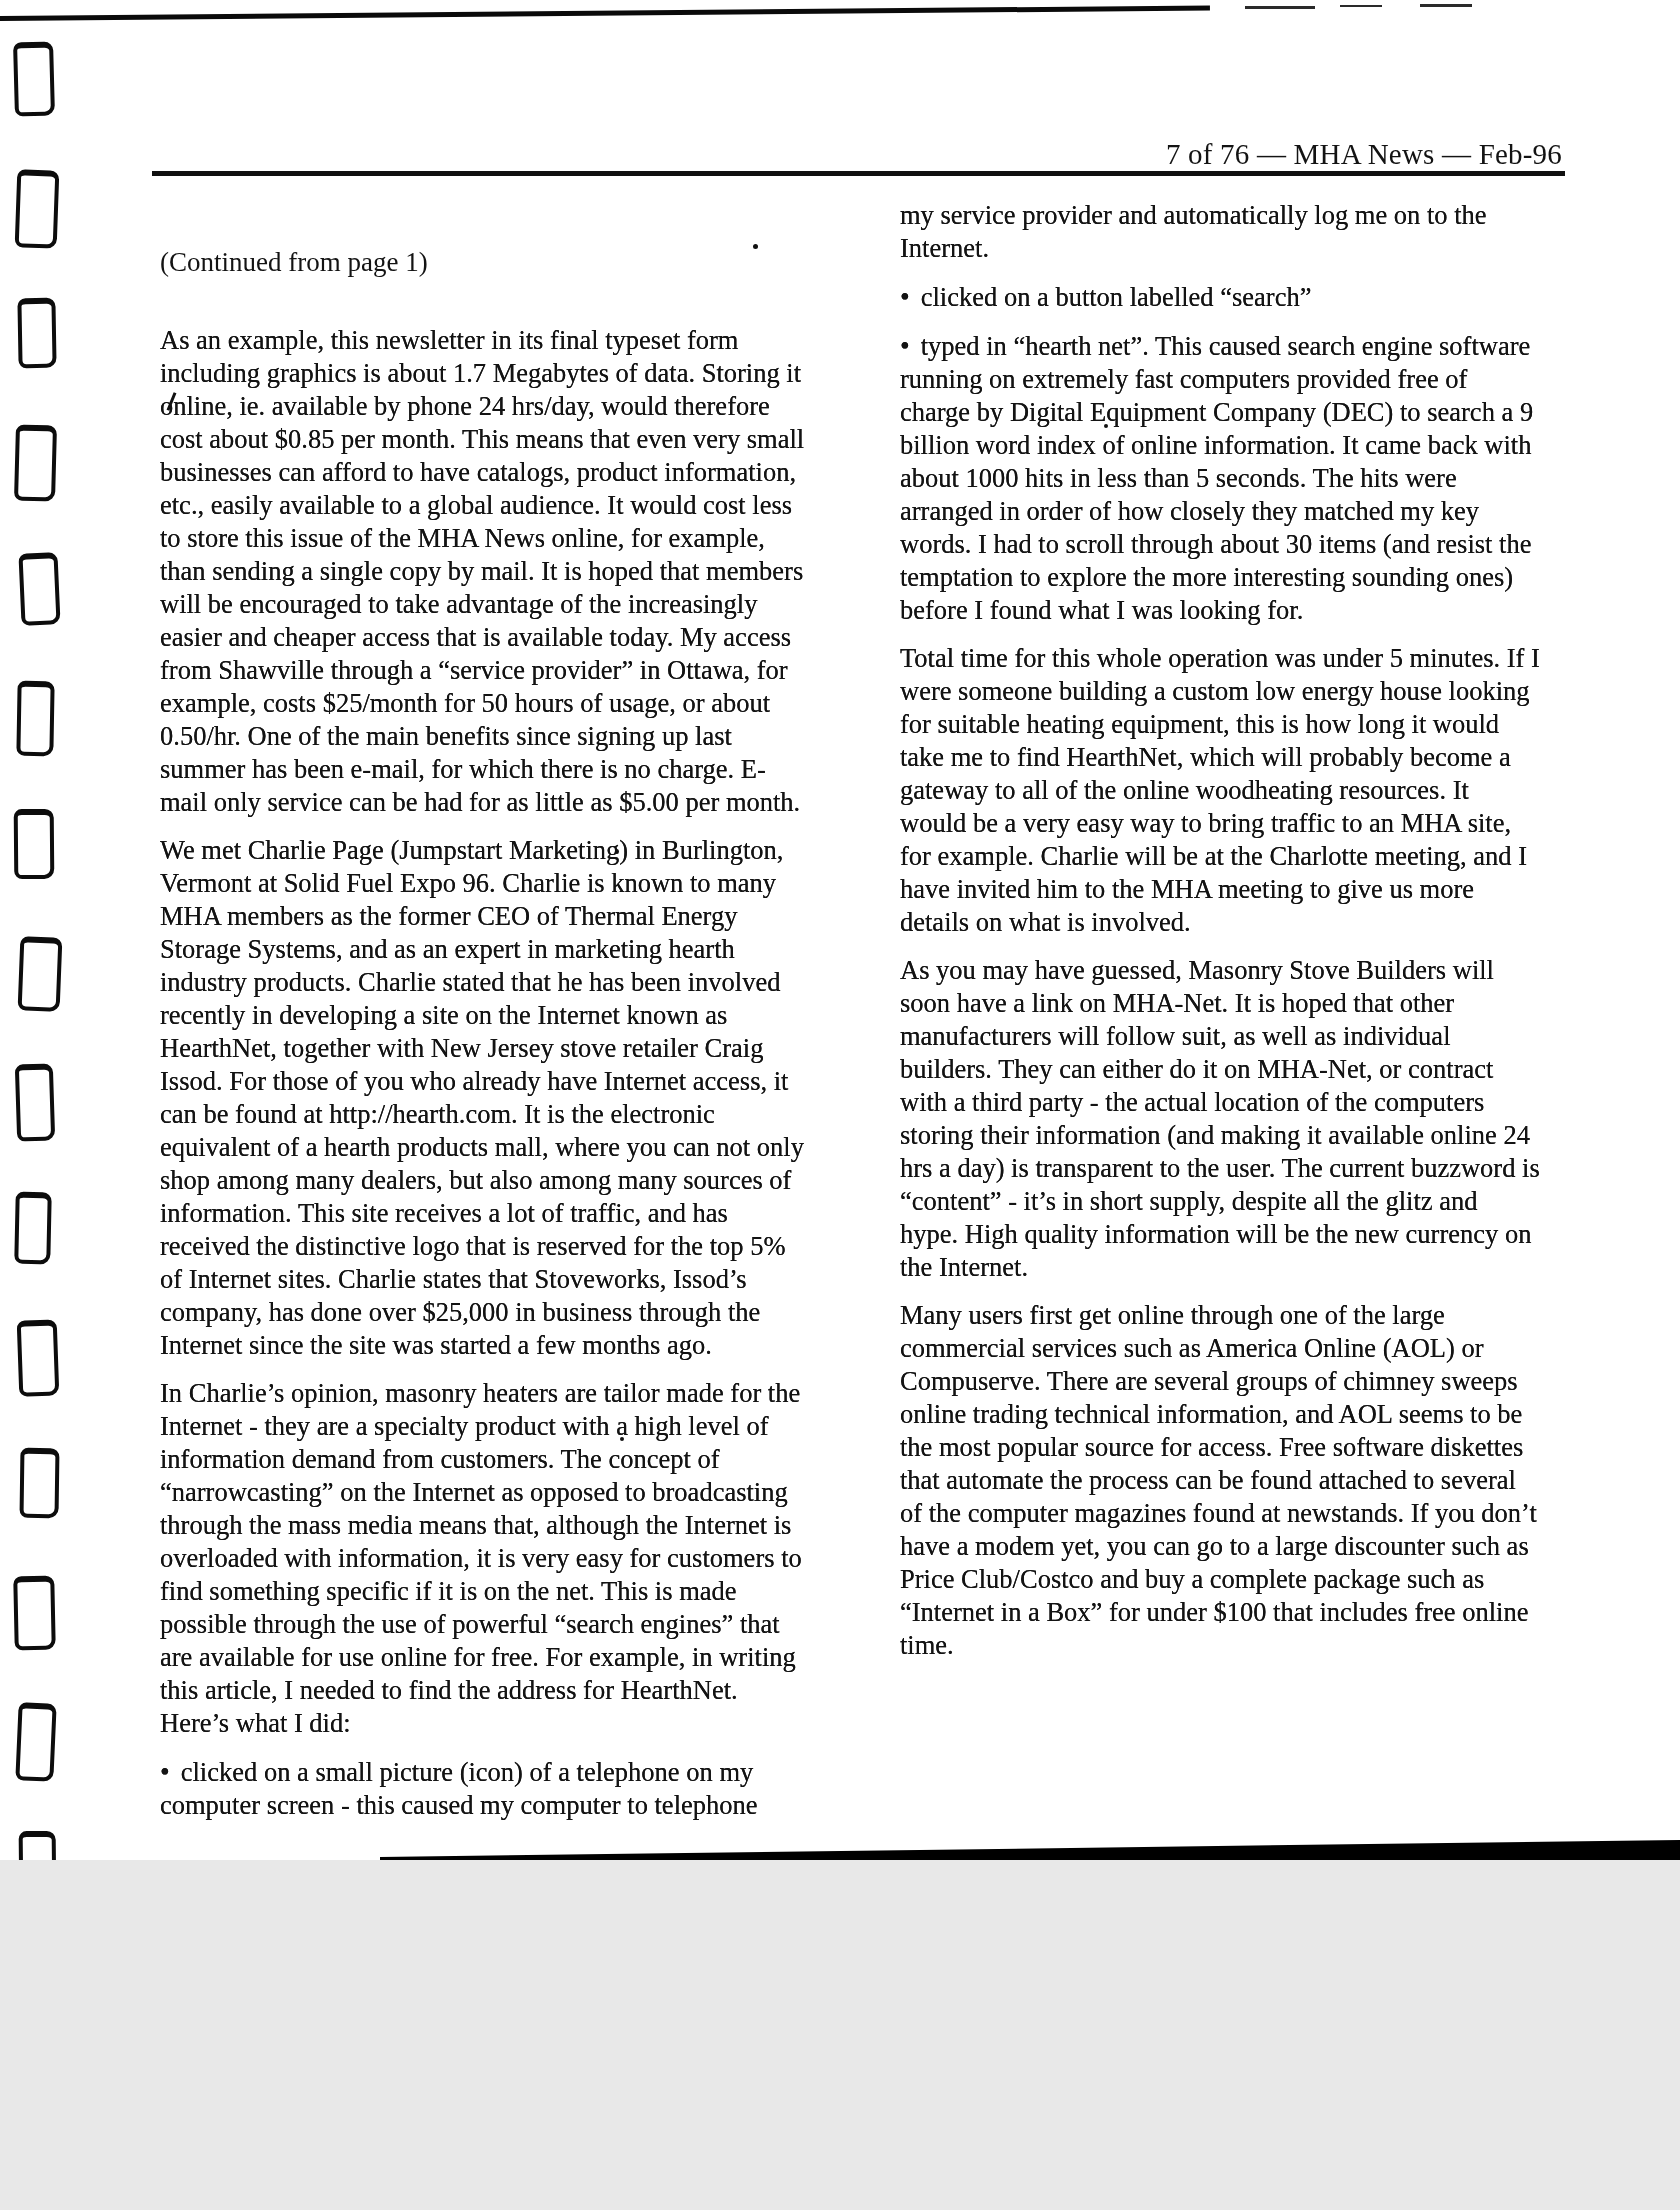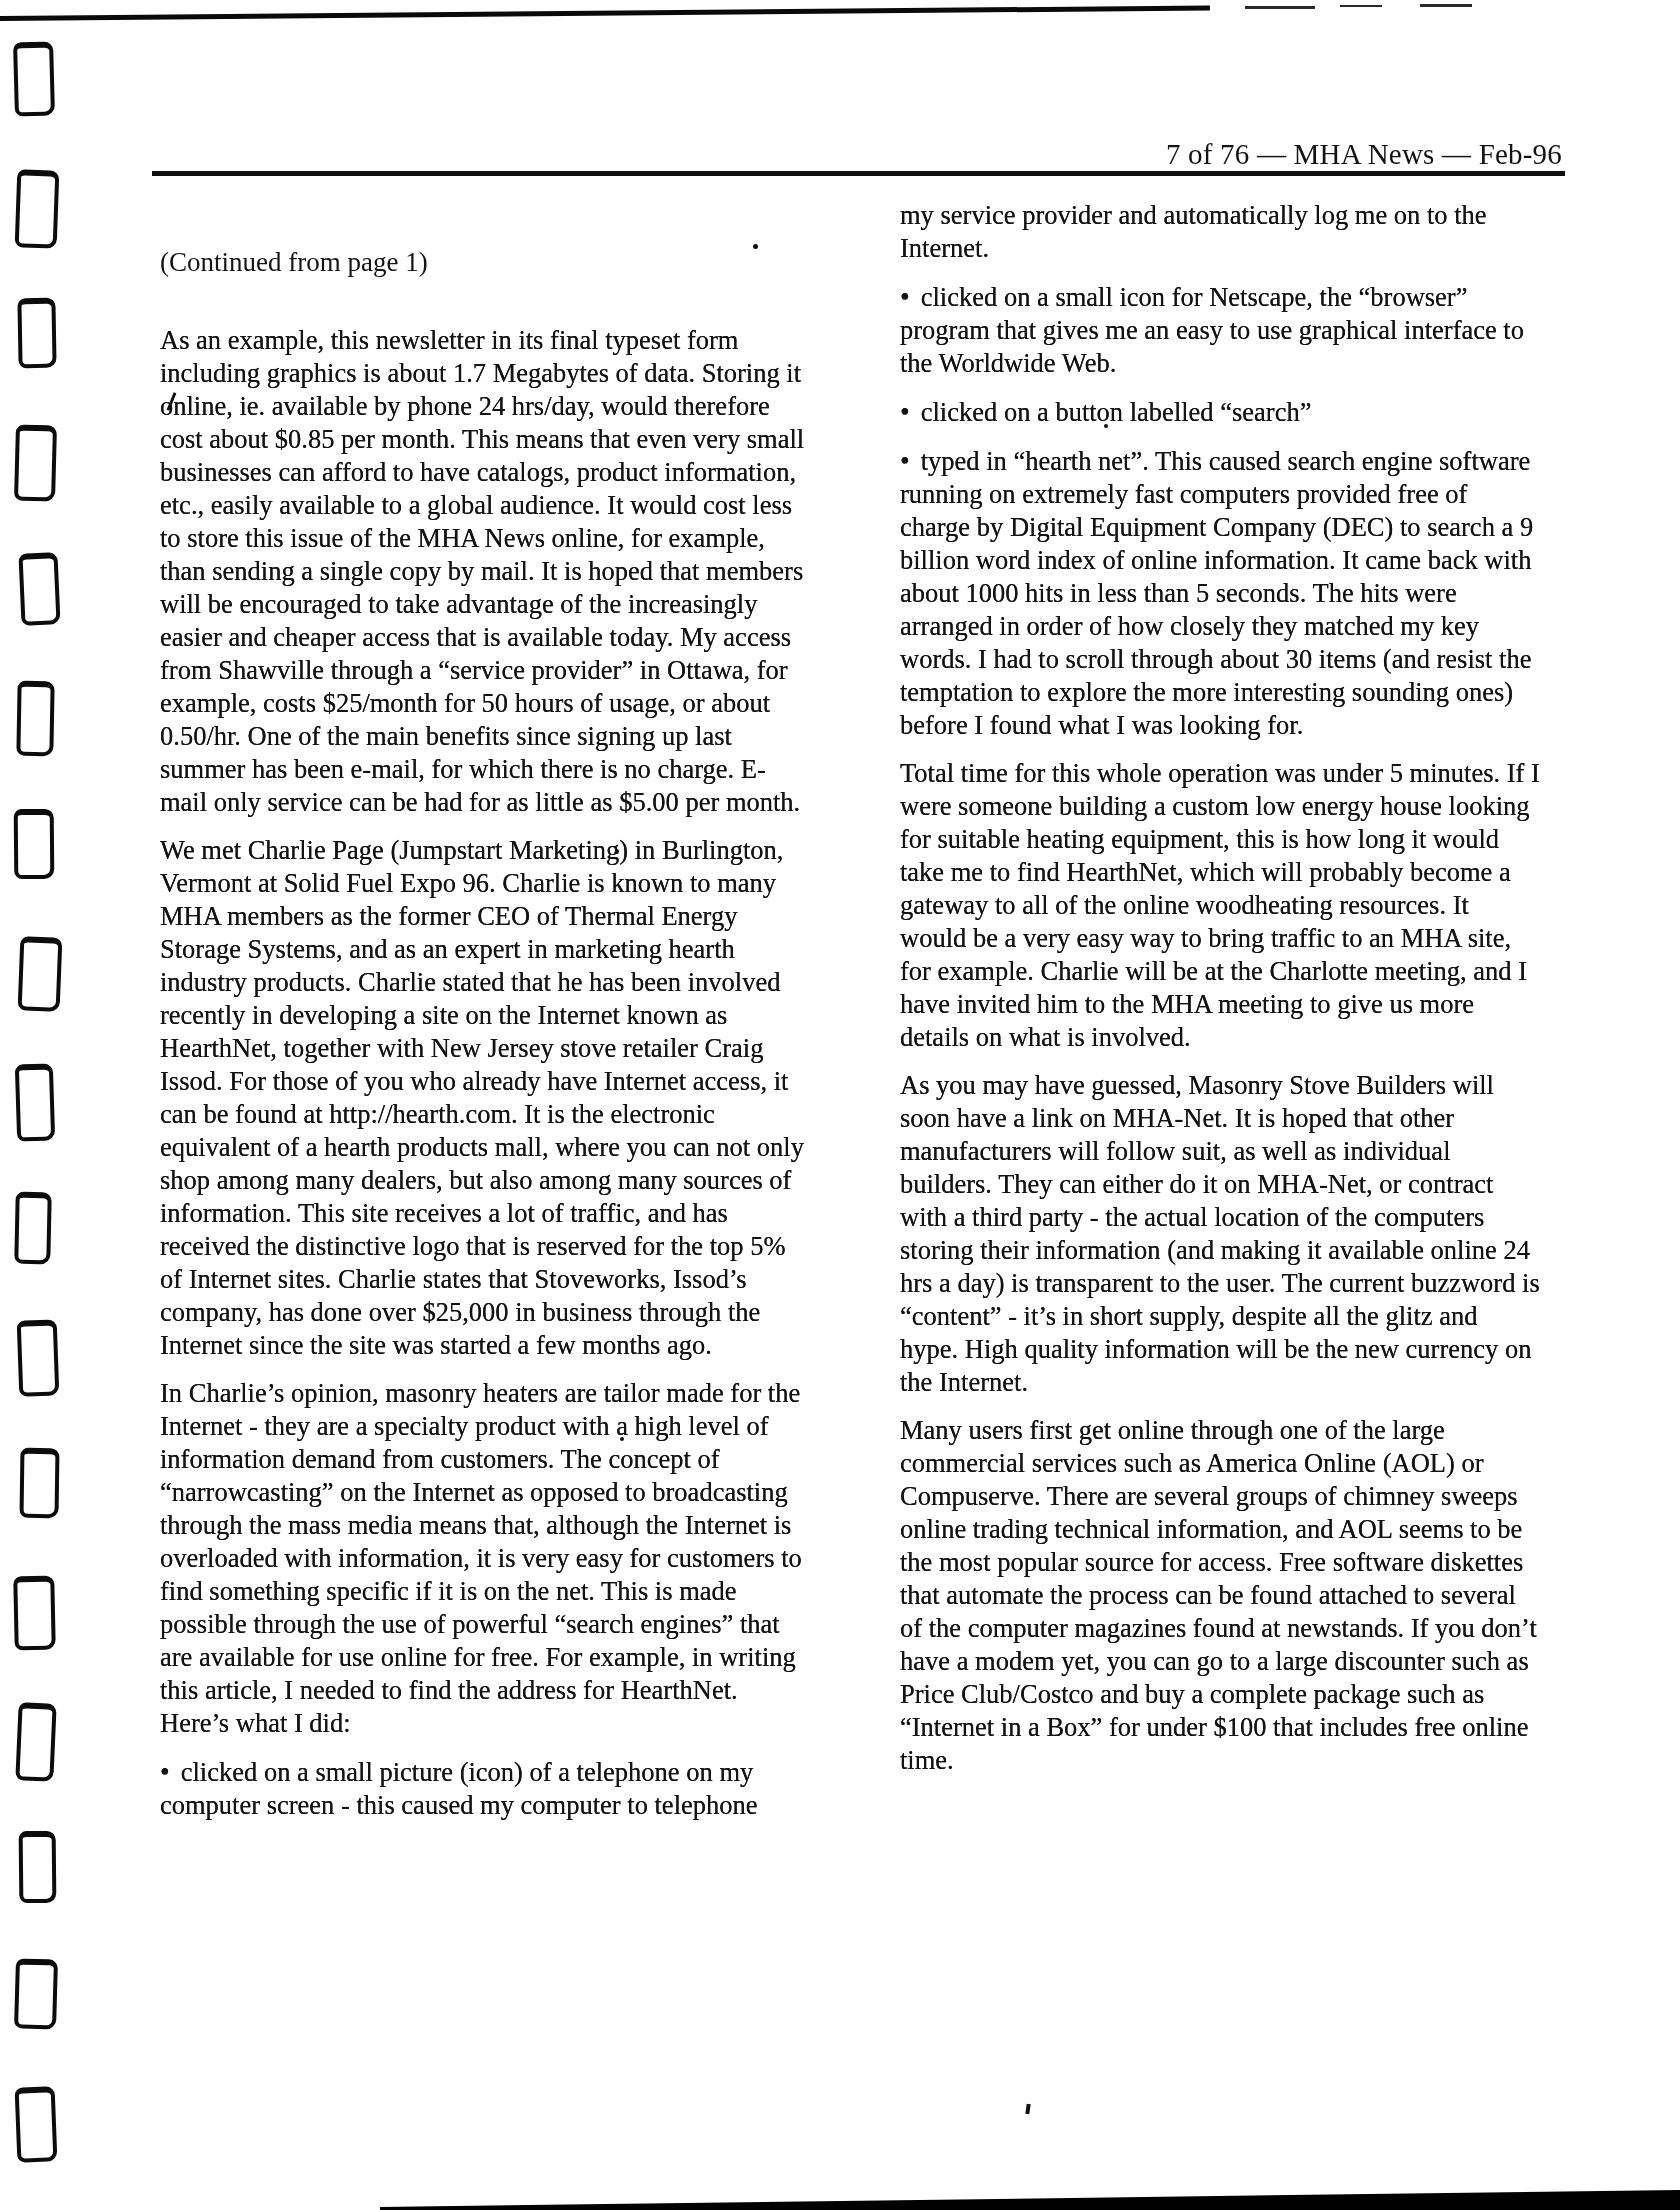--- a/index.html
+++ b/index.html
@@ -1,19 +1,19 @@
 <!DOCTYPE html>
 <html><head>
 <meta charset="utf-8">
 <style>
   html,body{margin:0;padding:0;}
   body{background:#e8e8e8;}
   .sheet{
     position:relative;
-    width:1680px;height:2210px;
+    width:1680px;height:1860px;
     background:#ffffff;
     overflow:hidden;
     font-family:"Liberation Serif","DejaVu Serif",serif;
     color:#131313;
   }
   
   .top-scan-line{
     position:absolute;left:0;top:16px;width:1210px;height:5px;
     background:#0a0a0a;transform:rotate(-0.5deg);transform-origin:left center;
   }
@@ -101,21 +101,20 @@
   <div class="article-subtitle">(Continued from page 1)</div>
 
   <div id="col-left" class="col col-left">
       <p><span>As an example, this newsletter in its final typeset form including graphics is about 1.7 Megabytes of data. Storing it online, ie. available by phone 24 hrs/day, would therefore cost about $0.85 per month. This means that even very small businesses can afford to have catalogs, product information, etc., easily available to a global audience. It would cost less to store this issue of the MHA News online, for example, than sending a single copy by mail. It is hoped that members will be encouraged to take advantage of the increasingly easier and cheaper access that is available today. My access from Shawville through a “service provider” in Ottawa, for example, costs $25/month for 50 hours of usage, or about 0.50/hr. One of the main benefits since signing up last summer has been e-mail, for which there is no charge. E-mail only service can be had for as little as $5.00 per month.</span></p>
       <p><span>We met Charlie Page (Jumpstart Marketing) in Burlington, Vermont at Solid Fuel Expo 96. Charlie is known to many MHA members as the former CEO of Thermal Energy Storage Systems, and as an expert in marketing hearth industry products. Charlie stated that he has been involved recently in developing a site on the Internet known as HearthNet, together with New Jersey stove retailer Craig Issod. For those of you who already have Internet access, it can be found at </span><strong>http://hearth.com</strong><span>. It is the electronic equivalent of a hearth products mall, where you can not only shop among many dealers, but also among many sources of information. This site receives a lot of traffic, and has received the distinctive logo that is reserved for the top 5% of Internet sites. Charlie states that Stoveworks, Issod’s company, has done over $25,000 in business through the Internet since the site was started a few months ago.</span></p>
       <p><span>In Charlie’s opinion, masonry heaters are tailor made for the Internet - they are a specialty product with a high level of information demand from customers. The concept of “narrowcasting” on the Internet as opposed to broadcasting through the mass media means that, although the Internet is overloaded with information, it is </span><strong>very</strong><span> easy for customers to find something specific if it is on the net. This is made possible through the use of powerful “search engines” that are available for use online for free. For example, in writing this article, I needed to find the address for HearthNet. Here’s what I did:</span></p>
       <p><span class="bmark">•</span><span>clicked on a small picture (icon) of a telephone on my computer screen - this caused my computer to telephone</span></p>
     </div>
   <div id="col-right" class="col col-right">
       <p><span>my service provider and automatically log me on to the Internet.</span></p>
-      <p><span class="bmark">•</span><span>clicked on a small icon for Netscape, the “browser” program that gives me an easy to use graphical interface to the Worldwide Web.</span></p>
       <p><span class="bmark">•</span><span>clicked on a button labelled “search”</span></p>
       <p><span class="bmark">•</span><span>typed in “hearth net”. This caused search engine software running on extremely fast computers provided free of charge by Digital Equipment Company (DEC) to search a 9 billion word index of online information. It came back with about 1000 hits in less than 5 seconds. The hits were arranged in order of how closely they matched my key words. I had to scroll through about 30 items (and resist the temptation to explore the more interesting sounding ones) before I found what I was looking for.</span></p>
       <p><span>Total time for this whole operation was under 5 minutes. If I were someone building a custom low energy house looking for suitable heating equipment, this is how long it would take me to find HearthNet, which will probably become a gateway to all of the online woodheating resources. It would be a very easy way to bring traffic to an MHA site, for example. Charlie will be at the Charlotte meeting, and I have invited him to the MHA meeting to give us more details on what is involved.</span></p>
       <p><span>As you may have guessed, Masonry Stove Builders will soon have a link on MHA-Net. It is hoped that other manufacturers will follow suit, as well as individual builders. They can either do it on MHA-Net, or contract with a third party - the actual location of the computers storing their information (and making it available online 24 hrs a day) is transparent to the user. The current buzzword is “content” - it’s in short supply, despite all the glitz and hype. High quality information will be the new currency on the Internet.</span></p>
       <p><span>Many users first get online through one of the large commercial services such as America Online (AOL) or Compuserve. There are several groups of chimney sweeps online trading technical information, and AOL seems to be the most popular source for access. Free software diskettes that automate the process can be found attached to several of the computer magazines found at newstands. If you don’t have a modem yet, you can go to a large discounter such as Price Club/Costco and buy a complete package such as “Internet in a Box” for under $100 that includes free online time.</span></p>
     </div>
 
   <div class="speck" style="left:753px;top:244px;width:5px;height:5px;"></div>
   <div class="speck" style="left:1104px;top:424px;width:4px;height:4px;"></div>
   <div class="speck" style="left:615px;top:849px;width:4px;height:5px;"></div>

